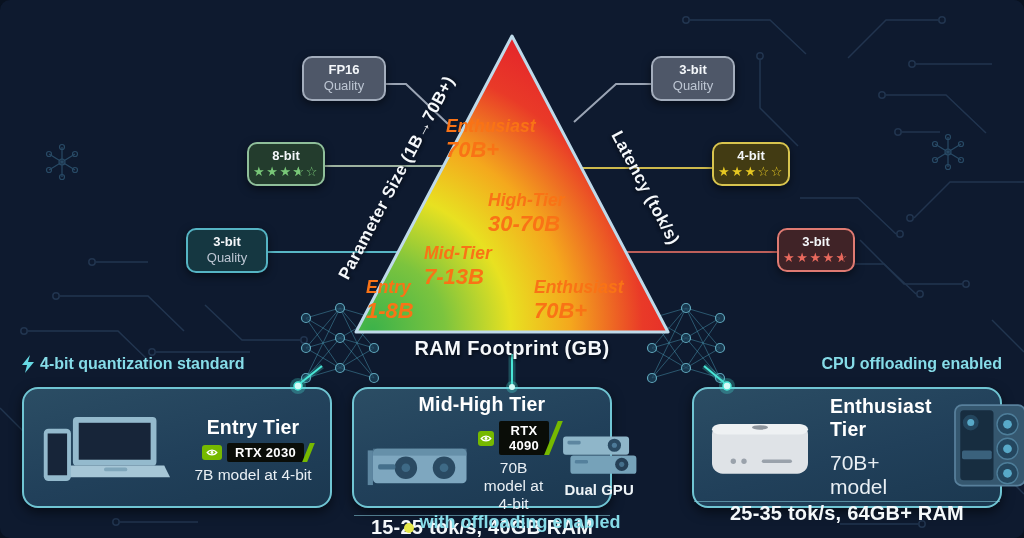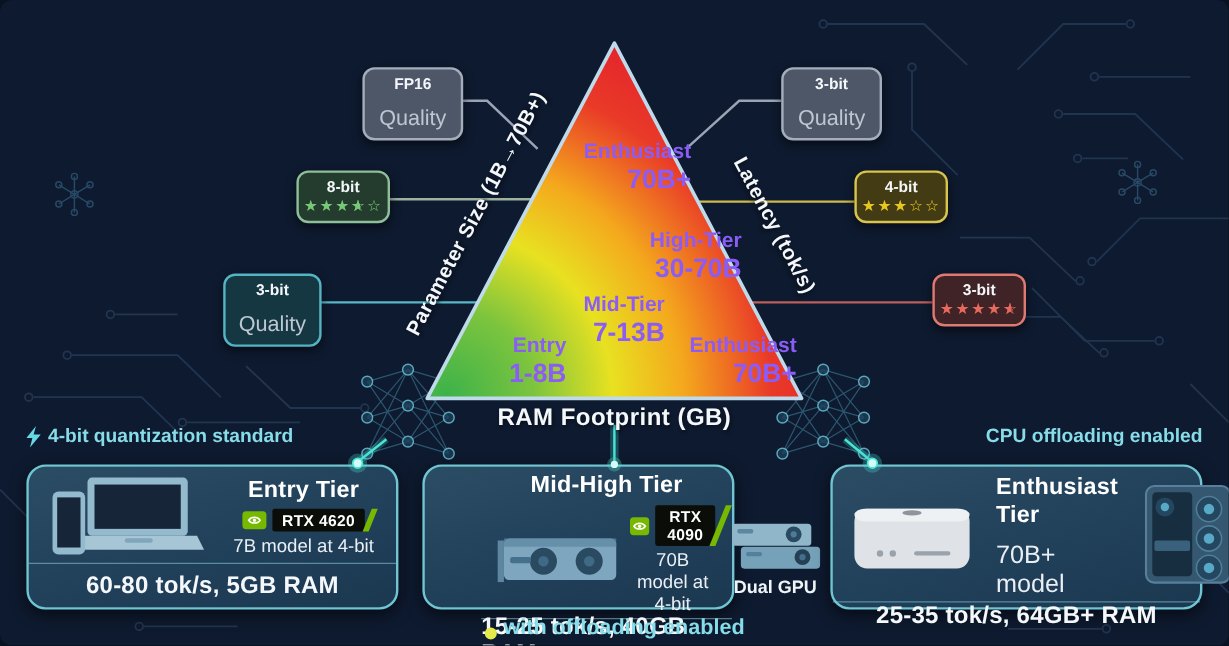--- a/index.html
+++ b/index.html
@@ -6,36 +6,36 @@
   .stage{
     position:relative;width:1024px;height:538px;overflow:hidden;
     background:#0e1a2f;
     font-family:"Liberation Sans","DejaVu Sans",sans-serif;
     border-radius:10px;
   }
   .bg-svg{position:absolute;left:0;top:0;z-index:0;}
   .top-svg{position:absolute;left:0;top:0;z-index:5;pointer-events:none;}
 
   
-  .tier{position:absolute;z-index:2;text-align:right;color:#8b5cf6;line-height:1.18;}
+  .tier{position:absolute;z-index:2;text-align:left;color:#f97316;line-height:1.18;font-style:italic;}
   .tier .t-name{font-size:17.5px;font-weight:bold;}
   .tier .t-range{font-size:22px;font-weight:bold;}
 
   
   .axis{position:absolute;z-index:2;color:#f5f8fb;font-weight:bold;font-size:17px;
         letter-spacing:.4px;text-align:center;text-shadow:1px 2px 3px rgba(8,14,24,.85);}
   .axis-left{left:252px;top:168px;width:290px;transform:rotate(-62deg);}
   .axis-right{left:540px;top:178px;width:210px;transform:rotate(62deg);}
   .axis-bottom{left:392px;top:337px;width:240px;font-size:20px;transform:none;}
 
   
   .badge{position:absolute;z-index:2;border-radius:10px;text-align:center;
          padding:5px 4px 6px;box-shadow:0 3px 8px rgba(0,0,0,.5);}
   .badge .badge-label{font-size:13px;font-weight:bold;color:#f4f7fa;line-height:1.1;}
-  .badge .badge-sub{font-size:18px;color:#bdc6d3;margin-top:11px;}
+  .badge .badge-sub{font-size:13px;color:#bdc6d3;margin-top:1px;}
   .badge.gray {background:#4e5768;border:2px solid #a3adbc;}
   .badge.green{background:#233c2d;border:2px solid #8fbf9a;}
   .badge.yellow{background:#423b13;border:2px solid #d8c44e;}
   .badge.teal {background:#153741;border:2px solid #55b4c4;}
   .badge.red  {background:#402327;border:2px solid #df7a72;}
   .stars{margin-top:2px;font-size:13px;letter-spacing:1.5px;line-height:1;}
   .badge.green .stars{color:#79c878;}
   .badge.yellow .stars{color:#e6c722;}
   .badge.red .stars{color:#e8695d;}
   .star{position:relative;display:inline-block;}
@@ -49,21 +49,21 @@
   .note-bottom{left:387px;top:512px;width:250px;justify-content:center;font-size:18px;align-items:flex-end;}
   .dot{width:10px;height:10px;border-radius:50%;background:#e6e94a;display:inline-block;}
 
   
   .card{position:absolute;z-index:1;top:387px;height:121px;width:310px;
         border:2px solid #70c5d3;border-radius:16px;
         background:linear-gradient(165deg,#2b4d64 0%,#21405a 55%,#1b3850 100%);
         box-shadow:0 4px 12px rgba(0,0,0,.55);
         display:flex;flex-direction:column;box-sizing:border-box;}
   .card-entry{left:22px;}
-  .card-mid{left:352px;width:260px;padding-left:47px;}
+  .card-mid{left:352px;width:260px;}
   .card-enth{left:692px;}
   .card-body{flex:1;display:flex;align-items:center;padding:6px 12px 2px;gap:16px;position:relative;}
   .card-main{flex:1;display:flex;flex-direction:column;align-items:center;gap:2px;}
   .card-title{font-size:19.5px;font-weight:bold;color:#ffffff;letter-spacing:.2px;}
   .card-model{font-size:15.5px;color:#e9eff4;}
   .card-stats{height:36px;border-top:1.5px solid rgba(136,206,220,.55);
         display:flex;align-items:center;justify-content:center;
         font-size:20px;font-weight:bold;color:#f4f8fa;letter-spacing:.2px;}
   .illus{flex:0 0 auto;display:flex;flex-direction:column;align-items:center;gap:2px;}
   .illus-caption{font-size:15px;font-weight:bold;color:#eef4f7;}
@@ -295,26 +295,25 @@
       </div>
       <div class="card-main">
         <div class="card-title">Entry Tier</div>
         <div class="gpu-badge">
           <span class="nv-logo">
             <svg width="16" height="13" viewBox="0 0 20 15">
               <path d="M4 7.5 C7 3.5 13 3.5 16 7.5 C13 11.5 7 11.5 4 7.5 Z" fill="none" stroke="#ffffff" stroke-width="1.6"></path>
               <circle cx="10" cy="7.5" r="1.8" fill="#ffffff"></circle>
             </svg>
           </span>
-          <span class="nv-label">RTX 4620</span>
+          <span class="nv-label">RTX 2030</span>
         </div>
         <div class="card-model">7B model at 4-bit</div>
       </div>
     </div>
-    <div class="card-stats">60-80 tok/s, 5GB RAM</div>
   </div>
 
   <div class="card card-mid">
     <div class="card-body">
       <div class="card-title mid-title">Mid-High Tier</div>
       <div class="mid-row">
         <div class="illus">
           <svg width="104" height="52" viewBox="0 0 120 60">
             <rect x="2" y="12" width="6" height="40" fill="#5d86a0"></rect>
             <rect x="8" y="10" width="108" height="40" rx="5" fill="#7ea7bf"></rect>

